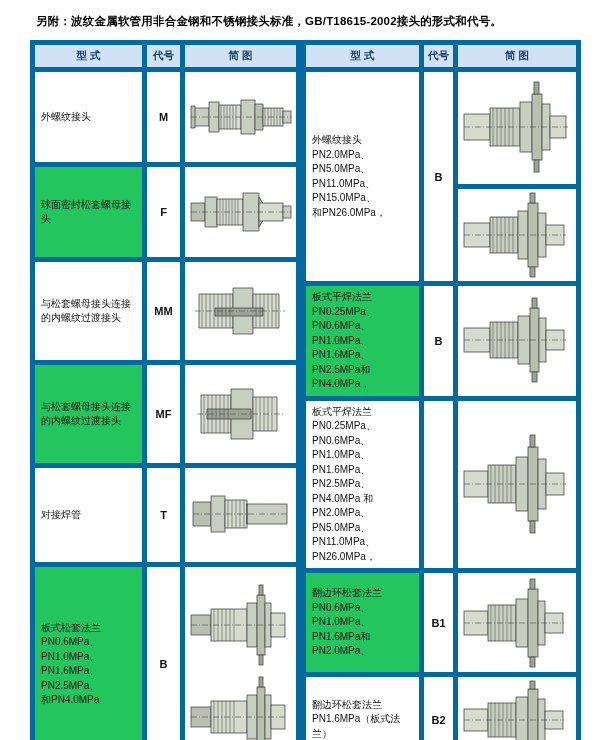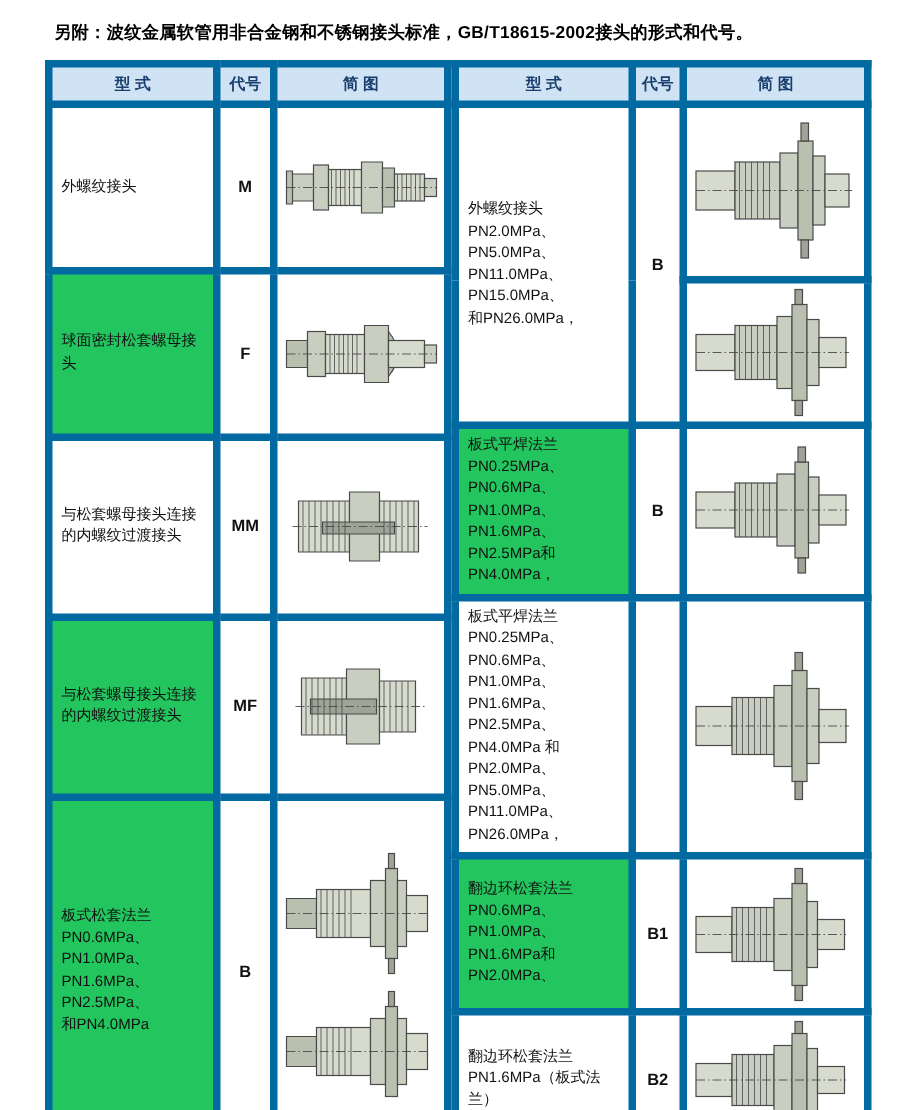--- a/index.html
+++ b/index.html
@@ -212,20 +212,45 @@
                     <line x1="79" y1="26" x2="79" y2="60"></line>
                     <line x1="83" y1="26" x2="83" y2="60"></line>
                     <line x1="87" y1="26" x2="87" y2="60"></line>
                   </g>
                 </g>
               </svg>
             </div>
           </td>
         </tr>
 
+        <tr style="height:88px">
+          <td class="cell-type plain multiline">对接焊管</td>
+          <td class="cell-code plain">T</td>
+          <td class="cell-pic plain">
+            <div class="pic">
+              <svg width="112" height="82" viewBox="0 0 112 82">
+                <g stroke="#4a4a4a" stroke-width="0.8" fill="#c9cfc0">
+                  <path d="M8 28 h18 v24 H8 z" fill="#b9c0b0"></path>
+                  <rect x="26" y="22" width="14" height="36"></rect>
+                  <rect x="40" y="26" width="22" height="28" fill="#d6dbcd"></rect>
+                  <rect x="62" y="30" width="40" height="20" fill="#c9cfc0"></rect>
+                  <line x1="62" y1="30" x2="62" y2="50" stroke-width="1"></line>
+                  <line x1="8" y1="40" x2="104" y2="40" stroke-dasharray="6 2 1 2" stroke-width="0.6"></line>
+                  <g stroke-width="0.55">
+                    <line x1="43" y1="26" x2="43" y2="54"></line>
+                    <line x1="47" y1="26" x2="47" y2="54"></line>
+                    <line x1="51" y1="26" x2="51" y2="54"></line>
+                    <line x1="55" y1="26" x2="55" y2="54"></line>
+                    <line x1="59" y1="26" x2="59" y2="54"></line>
+                  </g>
+                </g>
+              </svg>
+            </div>
+          </td>
+        </tr>
 
         <tr style="height:176px">
           <td class="cell-type tint multiline">板式松套法兰
 PN0.6MPa、PN1.0MPa、
 PN1.6MPa、PN2.5MPa、
 和PN4.0MPa</td>
           <td class="cell-code plain">B</td>
           <td class="cell-pic plain">
             <div class="pic">
               <svg width="112" height="174" viewBox="0 0 112 174">

